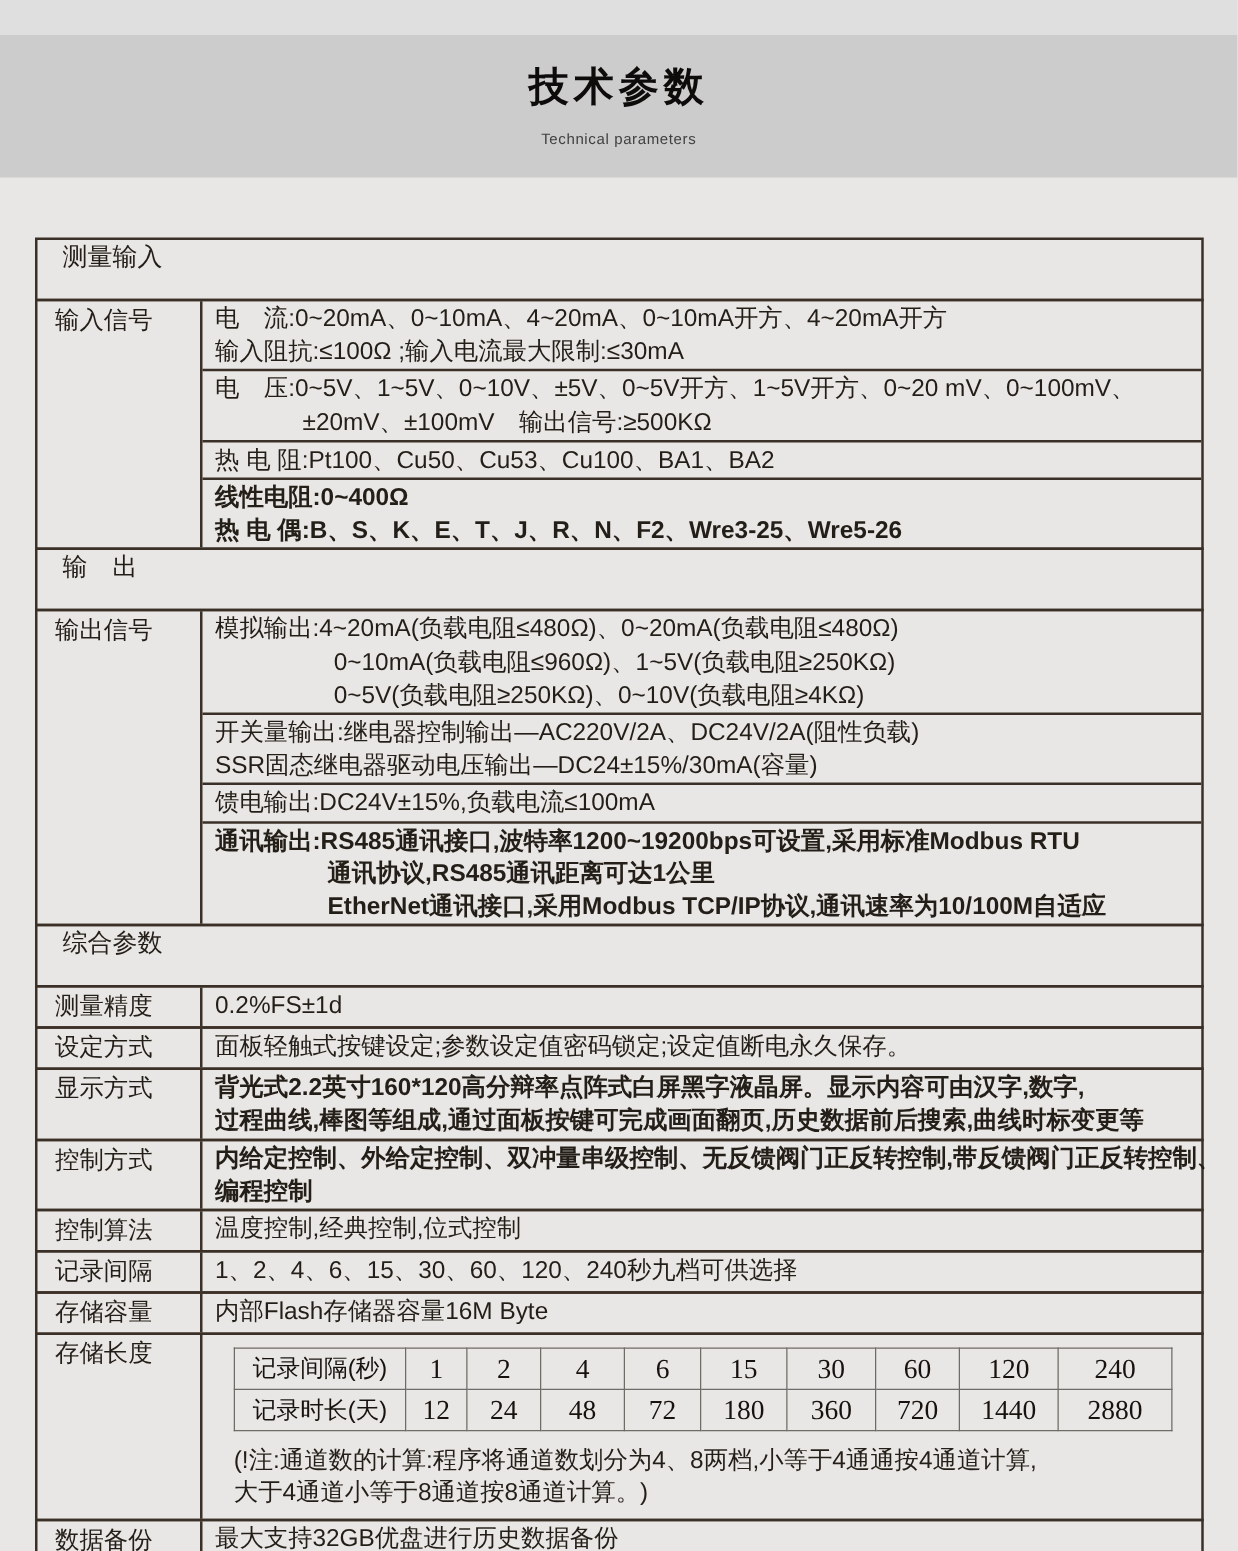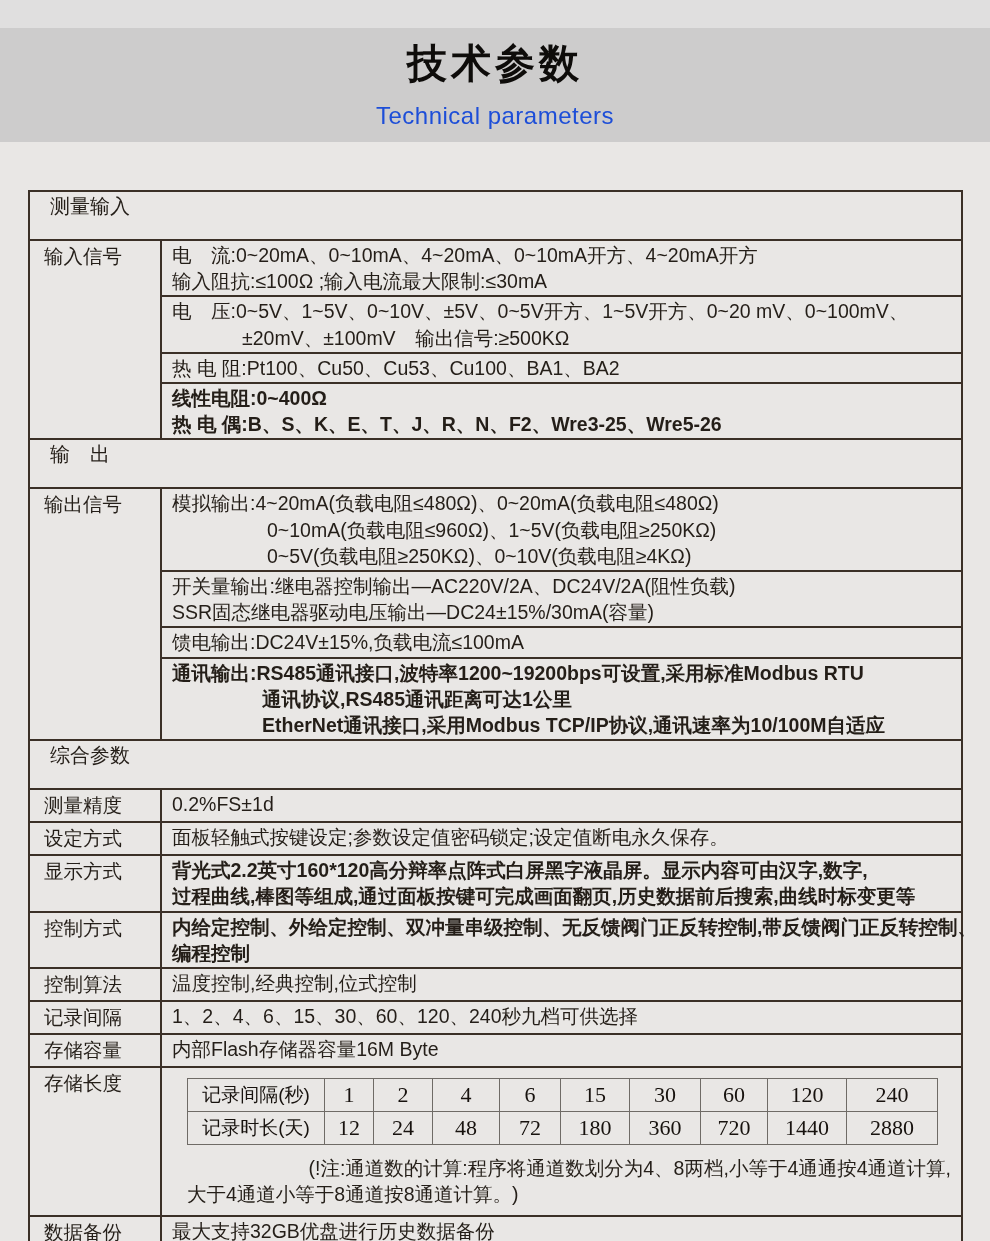--- a/index.html
+++ b/index.html
@@ -9,24 +9,24 @@
     font-family:"Liberation Sans","DejaVu Sans",sans-serif;
     color:#241e18;
     overflow:hidden;
   }
   .topstrip{height:28px;background:#e0dfdf;}
   .header-band{
     height:114px;background:#cdcccc;
     display:flex;flex-direction:column;align-items:center;justify-content:center;
   }
   .page-title{
-    margin:0;font-size:40px;font-weight:800;letter-spacing:4px;color:#0e0c0a;line-height:1.1;
+    margin:0;font-size:32px;font-weight:800;letter-spacing:4px;color:#0e0c0a;line-height:1.1;
   }
   .page-subtitle{
-    font-size:24px;color:#1d4ed8;margin-top:17px;letter-spacing:0.5px;
+    font-size:12px;color:#404040;margin-top:17px;letter-spacing:0.5px;
   }
   .spec{
     margin:50px 0 0 28px;width:935px;box-sizing:border-box;
     font-size:19.5px;
   }
   .row{
     display:flex;border:2px solid #3b3027;margin-top:-2px;background:transparent;
   }
   .row.section{
     display:block;padding:2px 10px 20px 20px;font-size:20px;line-height:25px;
@@ -199,21 +199,21 @@
             <td class="c4">72</td>
             <td class="c5">180</td>
             <td class="c6">360</td>
             <td class="c7">720</td>
             <td class="c8">1440</td>
             <td class="c9">2880</td>
           </tr>
         </tbody>
           </table>
         <div class="note">
-          <div class="line" style="padding:0;text-align:right;">(!注:通道数的计算:程序将通道数划分为4、8两档,小等于4通通按4通道计算,</div>
+          <div class="line" style="padding:0;">(!注:通道数的计算:程序将通道数划分为4、8两档,小等于4通通按4通道计算,</div>
           <div class="line" style="padding:0;">大于4通道小等于8通道按8通道计算。)</div>
         </div>
       </div>
     </div>
   </div>
 
   <div class="row">
     <div class="label">数据备份</div>
     <div class="content single">最大支持32GB优盘进行历史数据备份</div>
   </div>

